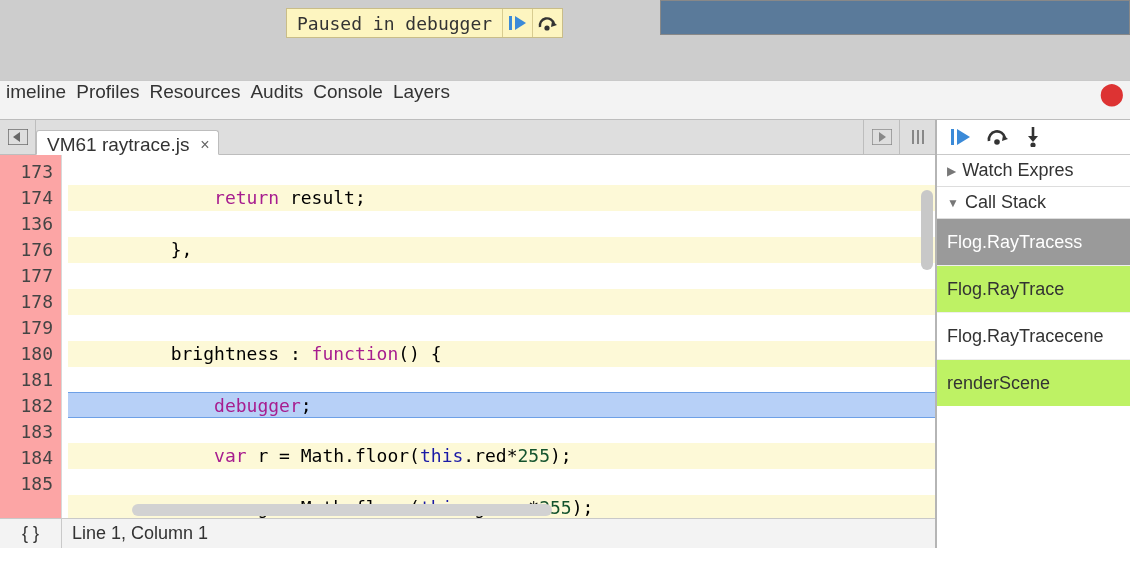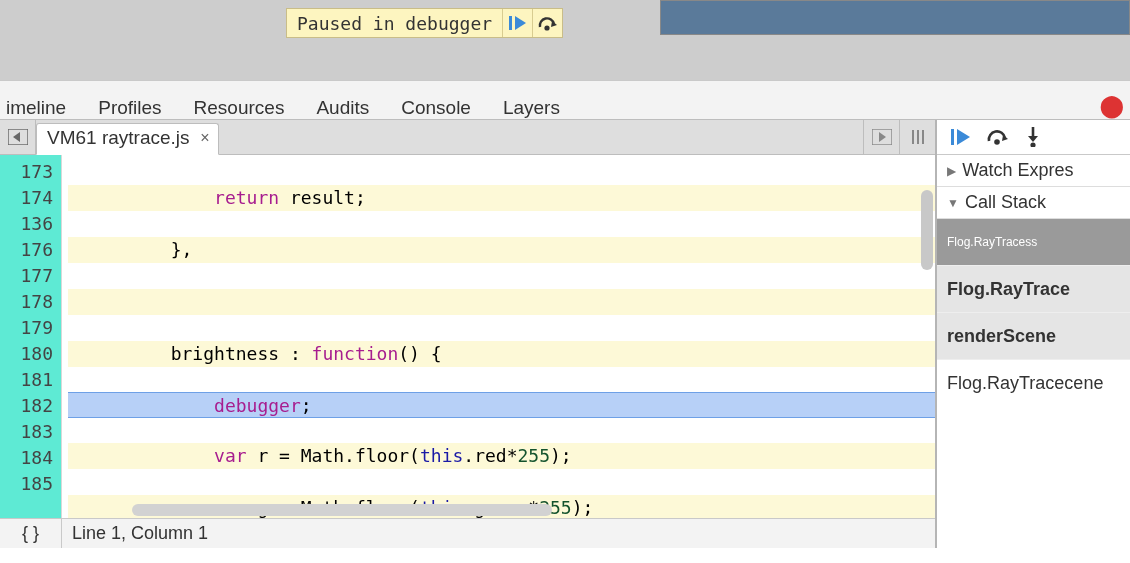--- a/index.html
+++ b/index.html
@@ -54,23 +54,23 @@
   cursor: pointer;
 }
 
 
 .devtools-tabs {
   height: 40px;
   background: #f3f3f3;
   border-top: 1px solid #c9c9c9;
   border-bottom: 1px solid #bdbdbd;
   display: flex;
-  align-items: flex-end;
+  align-items: flex-start;
   padding: 0 6px;
-  gap: 32px;
+  gap: 10px;
   font-size: 19px;
   color: #333;
 }
 .devtools-tabs span { cursor: pointer; }
 .devtools-close {
   margin-left: auto;
   color: #d33;
   font-size: 22px;
 }
 
@@ -105,21 +105,21 @@
   display: flex;
   align-items: center;
   justify-content: center;
   border-right: 1px solid #bdbdbd;
   cursor: pointer;
 }
 .file-tab {
   background: #fff;
   border: 1px solid #bdbdbd;
   border-bottom: 1px solid #fff;
-  margin-top: 3px;
+  margin-top: 10px;
   margin-bottom: -1px;
   padding: 3px 28px 3px 10px;
   font-size: 19px;
   color: #333;
   position: relative;
   cursor: pointer;
   border-radius: 3px 3px 0 0;
 }
 .file-tab .close-x {
   position: absolute;
@@ -139,21 +139,21 @@
   flex: 1;
   display: flex;
   overflow: hidden;
   font-family: Menlo, Consolas, monospace;
   font-size: 18px;
   background: #fff;
   position: relative;
 }
 .gutter {
   width: 62px;
-  background: #5eead4;
+  background: #fca5a5;
   border-right: 1px solid #d8d8d8;
   text-align: right;
   padding: 4px 8px 4px 17px;
   color: #444;
   line-height: 26px;
   flex-shrink: 0;
 }
 .code-col {
   flex: 1;
   position: relative;
@@ -229,31 +229,31 @@
   display: flex;
   align-items: center;
   gap: 6px;
   cursor: pointer;
 }
 .sec-head .tri { font-size: 12px; color: #777; }
 .call-current {
   background: #9a9a9a;
   color: #fff;
   padding: 12px 10px;
-  font-size: 12px;
+  font-size: 18px;
   line-height: 22px;
 }
 .call-item {
   padding: 12px 10px;
   font-size: 18px;
   color: #333;
   line-height: 22px;
   border-top: 1px solid #eee;
 }
-.call-item.alt { background: #e5e5e5; font-weight: bold; }
+.call-item.alt { background: #bef264; }
 
 svg { display: block; }
 </style>
 </head>
 <body>
 
 <div class="viewport-area">
   <div class="page-box"></div>
   <div class="paused-bar">
     <span class="paused-label">Paused in debugger</span>
@@ -385,17 +385,17 @@
     <div class="sec-head">
       <span class="tri">▶</span>
       <span>Watch Expres</span>
     </div>
     <div class="sec-head">
       <span class="tri">▼</span>
       <span>Call Stack</span>
     </div>
     <div class="call-current"><span>Flog.RayTracess</span></div>
     <div class="call-item alt"><span>Flog.RayTrace</span></div>
+    <div class="call-item"><span>Flog.RayTracecene</span></div>
     <div class="call-item alt"><span>renderScene</span></div>
-    <div class="call-item"><span>Flog.RayTracecene</span></div>
   </div>
 
 </div>
 
 </body></html>

